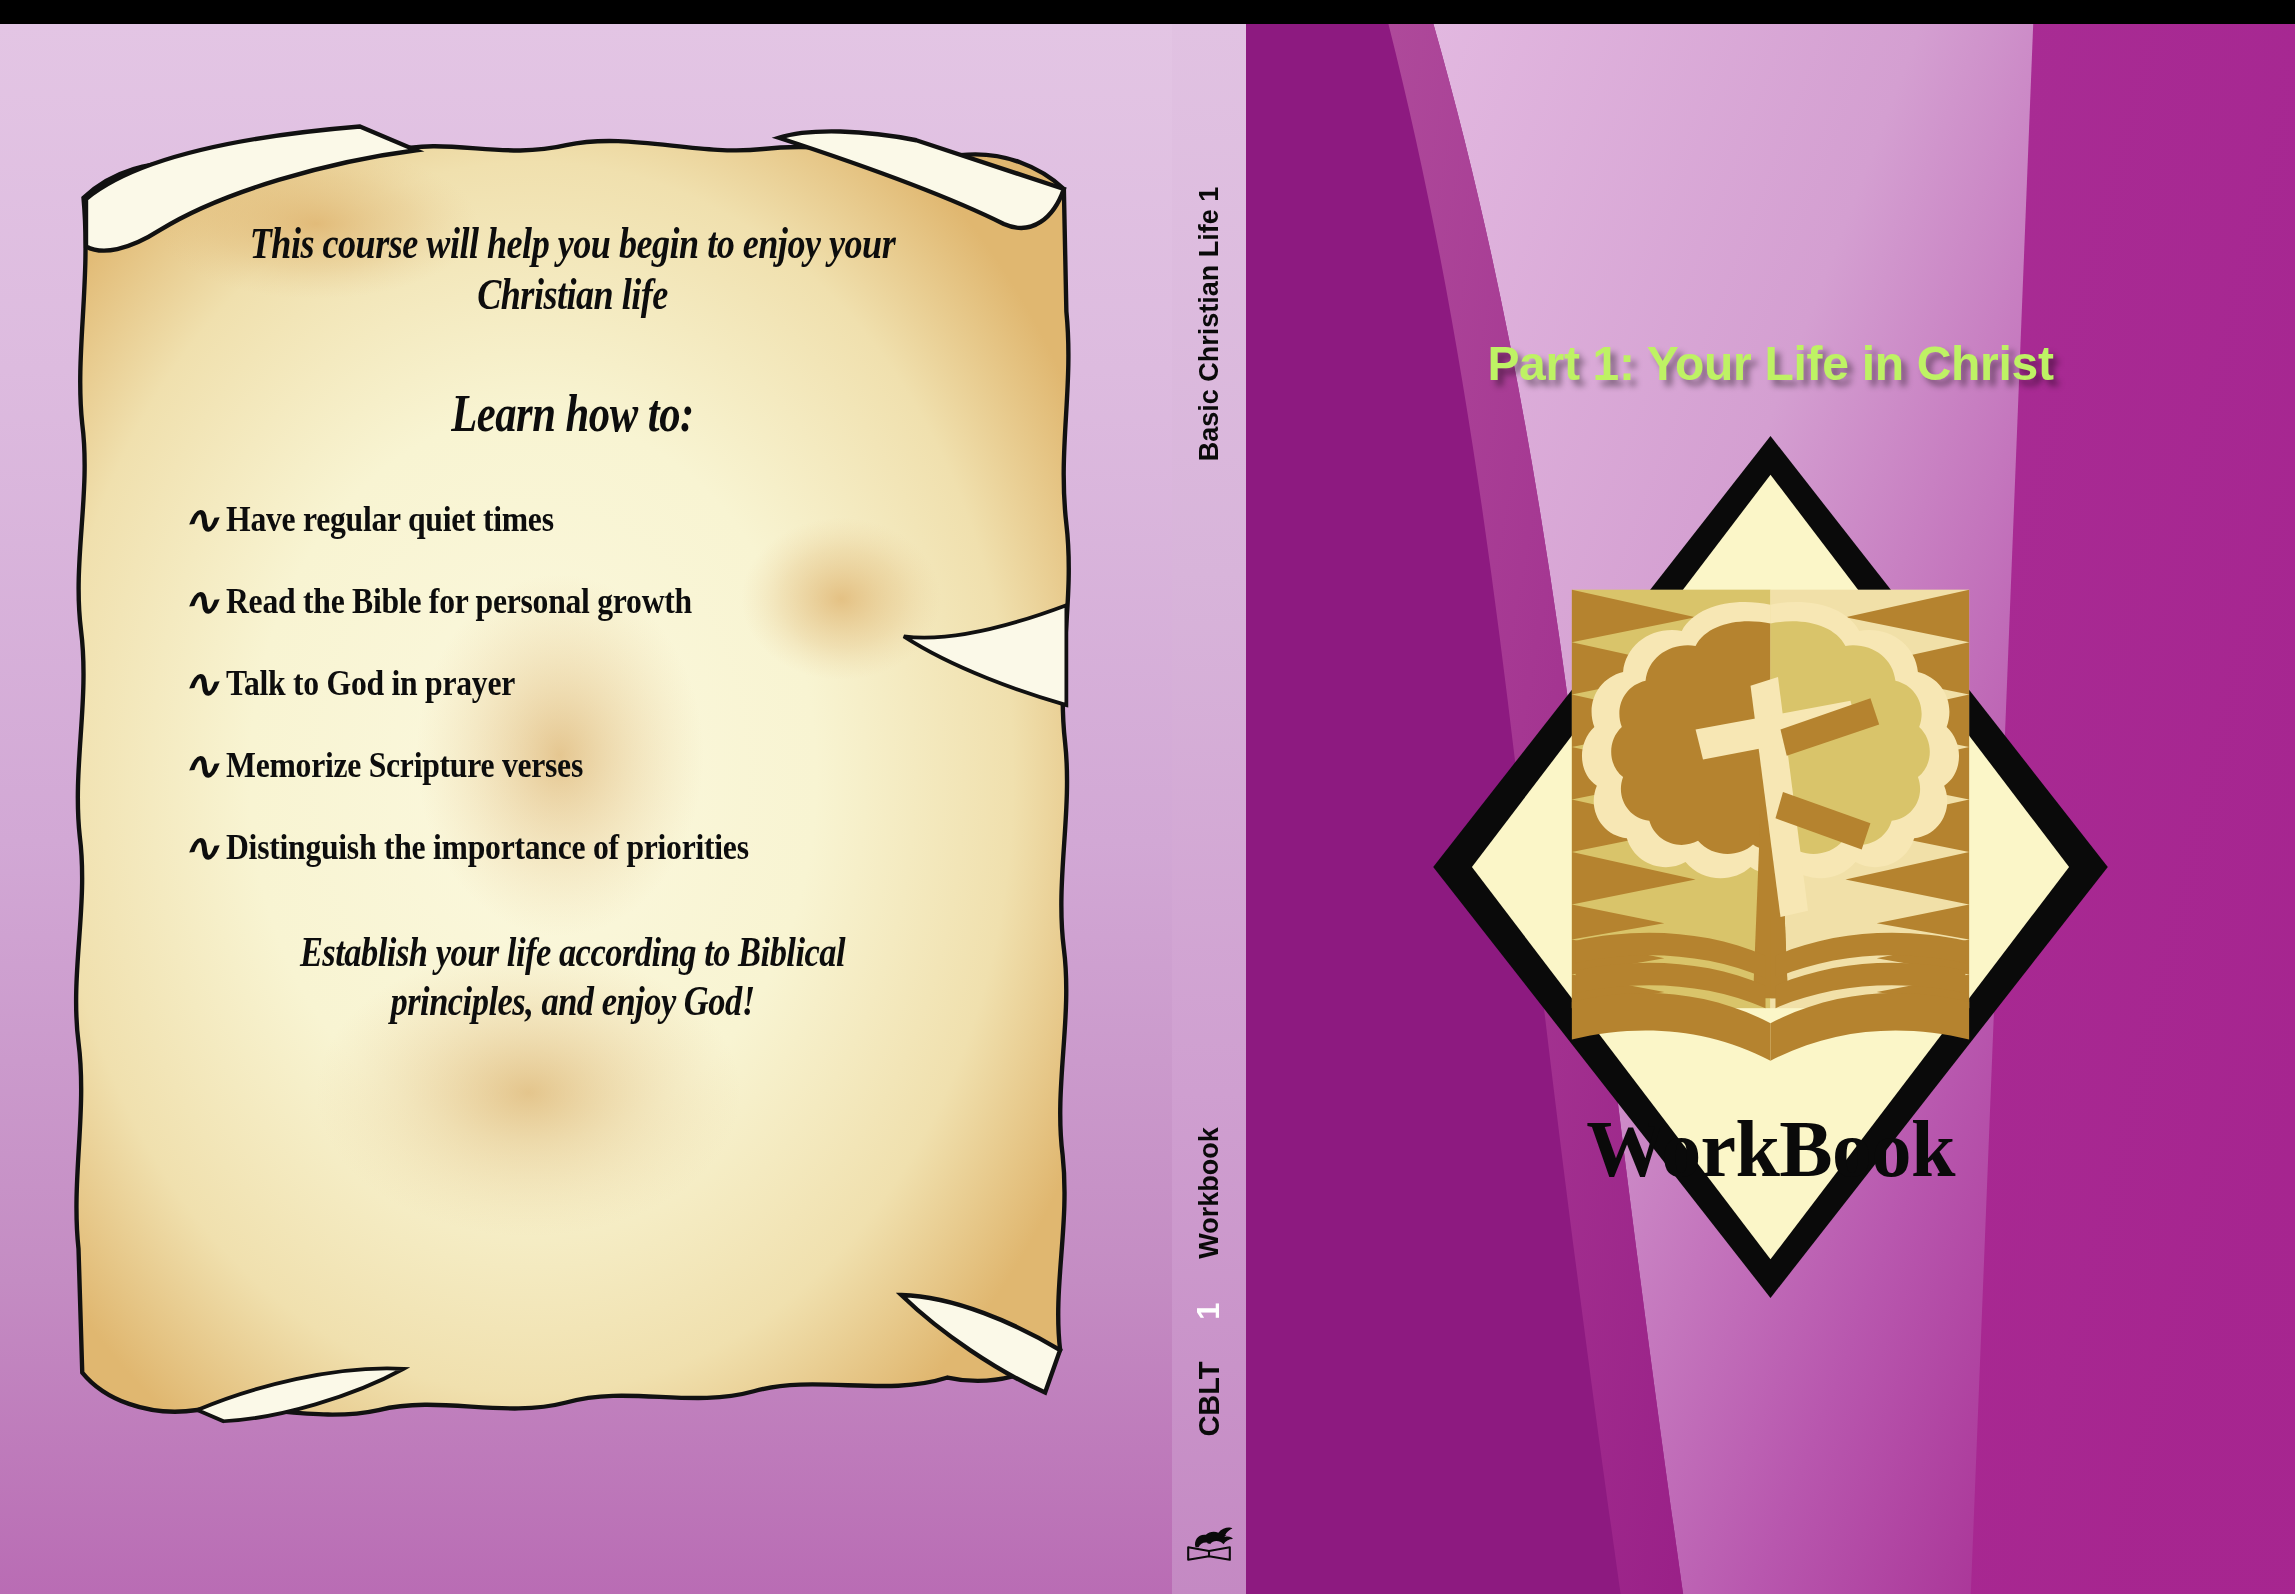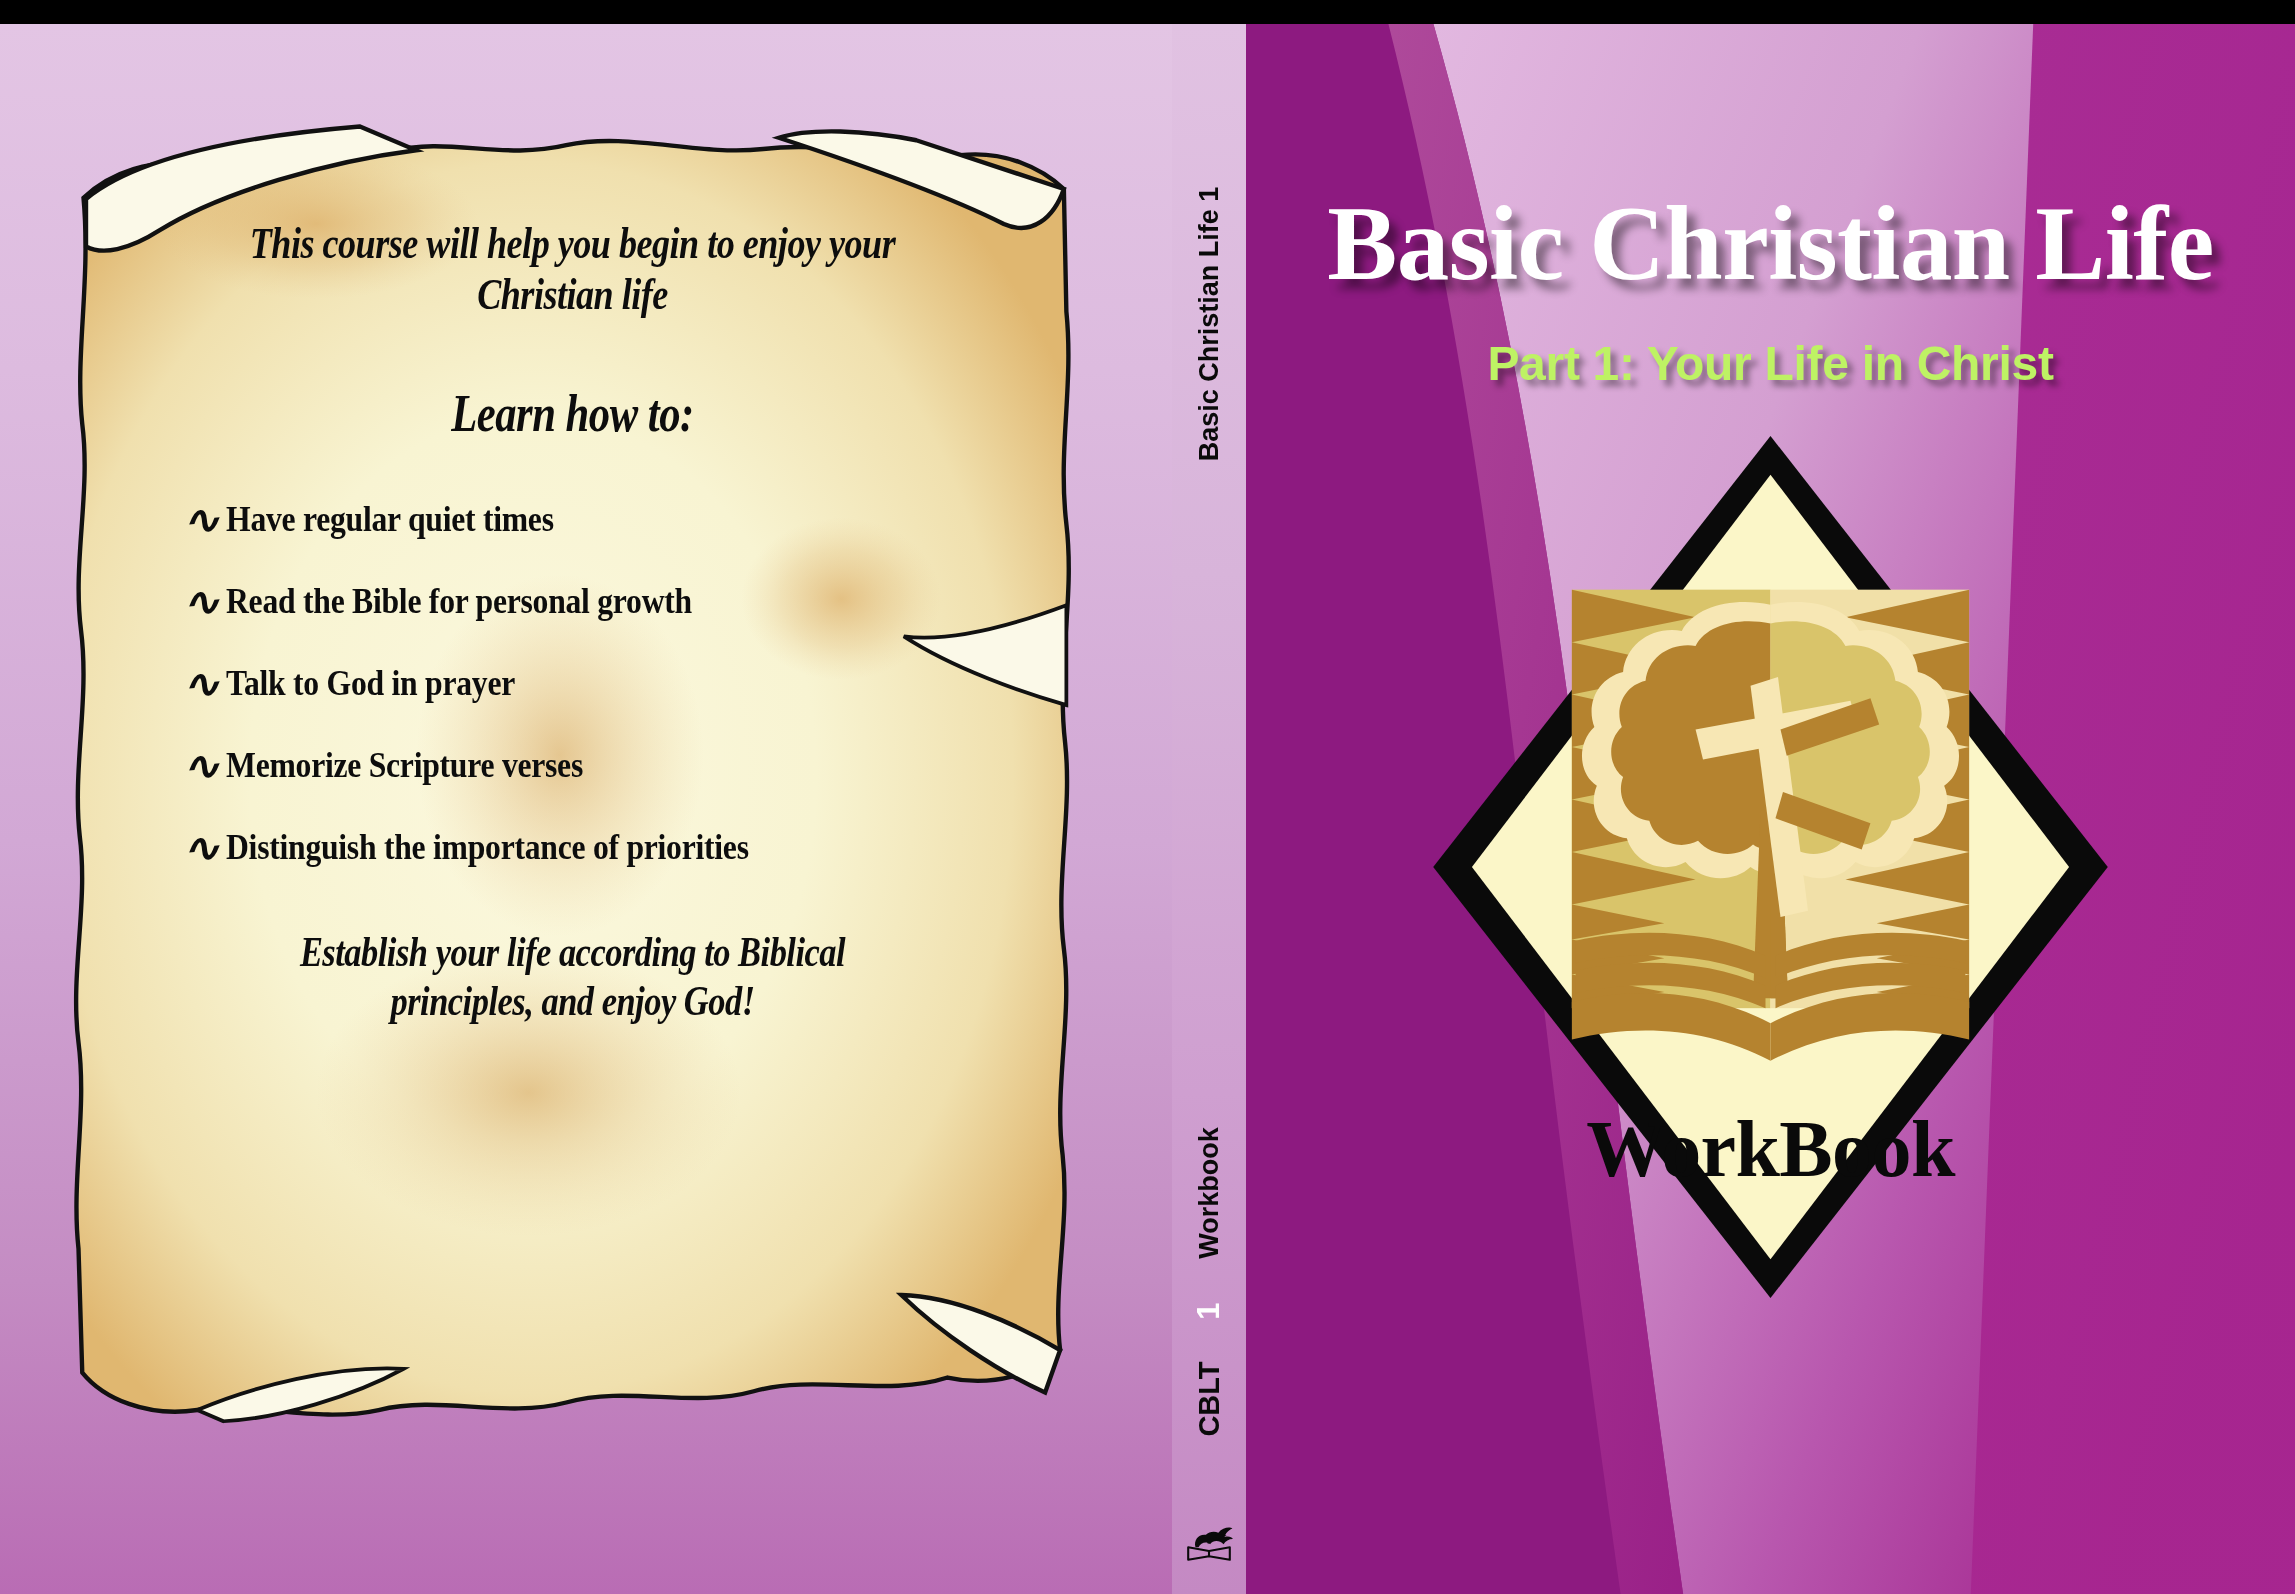--- a/index.html
+++ b/index.html
@@ -227,21 +227,20 @@
                C520,1100 460,560 300,0 Z" fill="url(#lightband)"></path>
 
       <path d="M228,0 L300,0 C460,560 520,1100 580,1600
                C640,2100 700,2513 700,2513 L600,2513
                C600,2513 540,2100 480,1600
                C420,1100 370,560 228,0 Z" fill="url(#midband)" opacity=".85"></path>
 
       <path d="M1260,0 L1679,0 L1679,2513 L1160,2513 Z" fill="url(#rightfill)" opacity=".92"></path>
     </svg>
 
-    <div id="front-title">Basic Christian Life</div>
     <div id="front-sub">Part 1: Your Life in Christ</div>
 
     <svg id="diamond" viewBox="0 0 1080 1380">
 
       <polygon points="540,0 1080,690 540,1380 0,690" fill="#0a0a0a"></polygon>
 
       <polygon points="540,62 1018,690 540,1318 62,690" fill="#FBF6C8"></polygon>
 
       <g>
 

